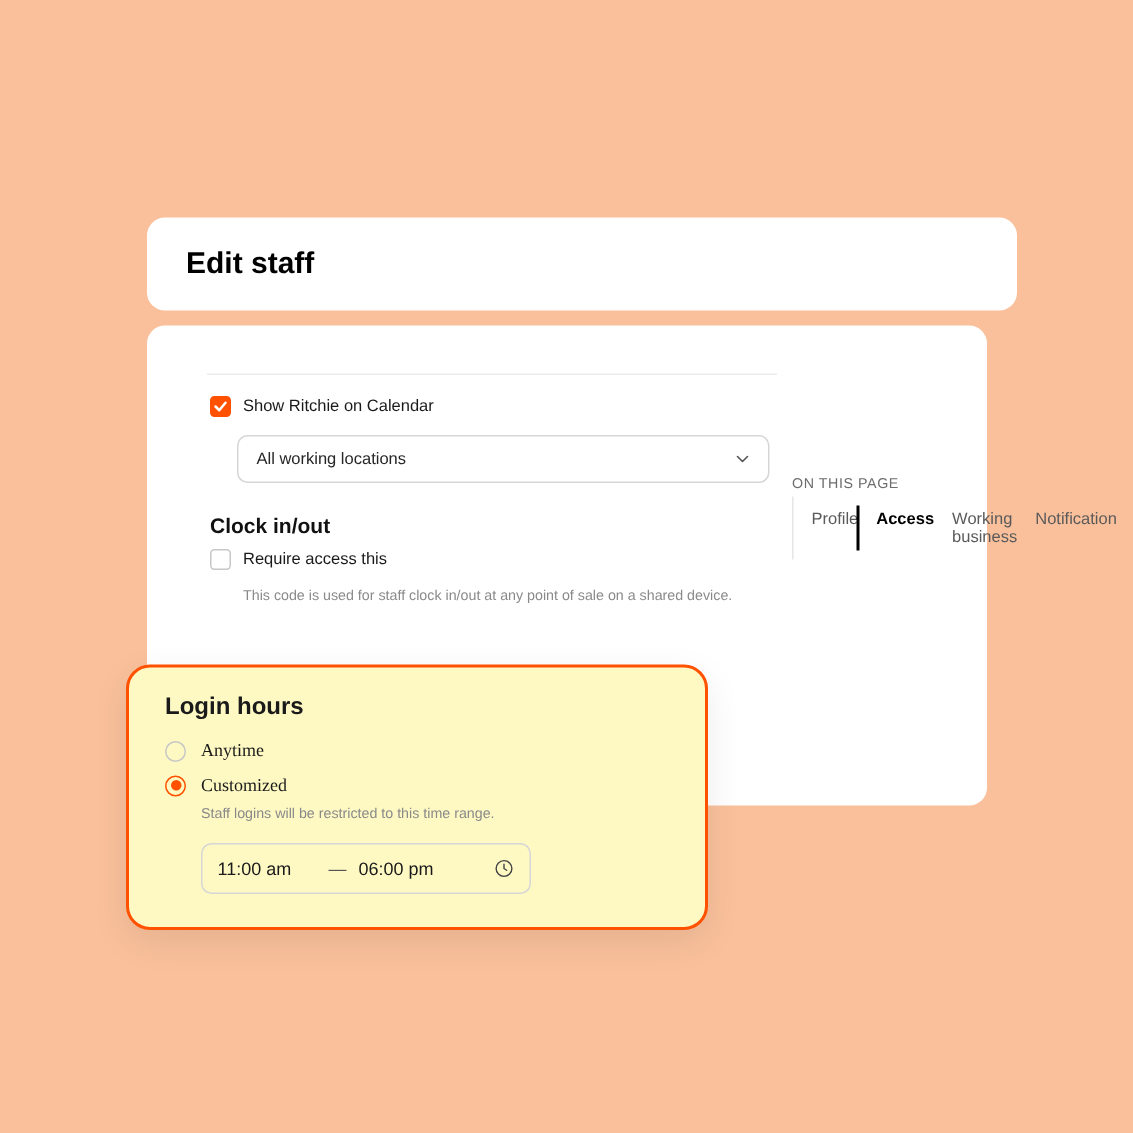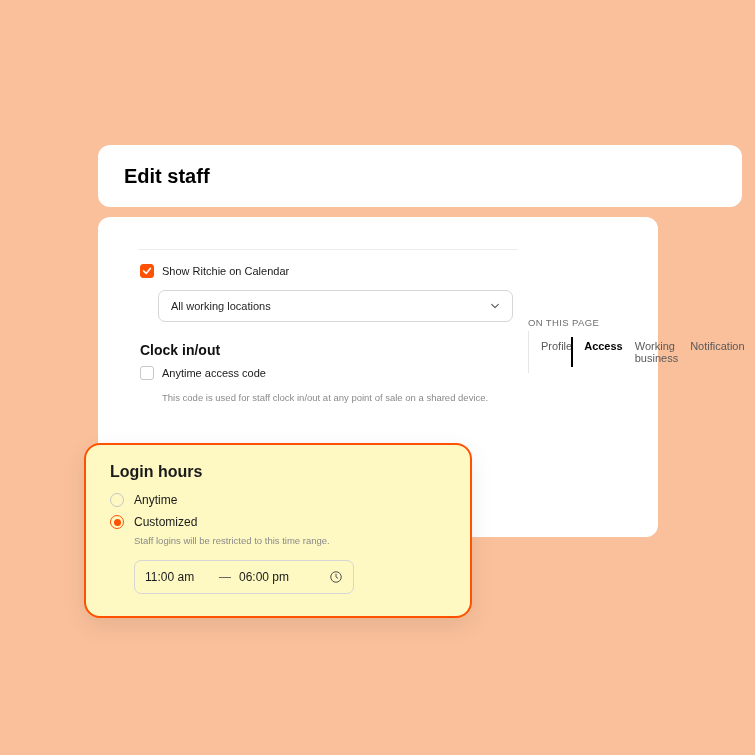--- a/index.html
+++ b/index.html
@@ -13,21 +13,21 @@
   .stage {
     position: absolute;
     inset: 0;
   }
 
   
   .header-card {
     position: absolute;
     left: 98px;
     top: 145px;
-    width: 644px;
+    width: 580px;
     height: 62px;
     background: #fff;
     border-radius: 12px;
     display: flex;
     align-items: center;
     padding-left: 26px;
   }
   .header-title {
     font-size: 20px;
     font-weight: 600;
@@ -160,20 +160,21 @@
     font-weight: 600;
     margin-bottom: 12px;
   }
   .radio-row {
     display: flex;
     align-items: center;
     gap: 10px;
     margin-bottom: 8px;
     font-size: 12px;
     cursor: pointer;
+    font-family: Liberation Serif, serif;
   }
   .radio {
     width: 14px;
     height: 14px;
     border-radius: 50%;
     border: 1.5px solid #c7c7c7;
     display: inline-flex;
     align-items: center;
     justify-content: center;
     flex-shrink: 0;
@@ -237,21 +238,21 @@
     <div class="select">
       <span>All working locations</span>
       <svg class="chev" viewBox="0 0 12 12">
           <path d="M2 4 L6 8 L10 4" stroke="#555" stroke-width="1.3" fill="none" stroke-linecap="round" stroke-linejoin="round"></path>
         </svg>
     </div>
 
     <div class="section-title">Clock in/out</div>
     <div class="show-row">
       <span class="checkbox"></span>
-      <span>Anytime access code</span>
+      <span>Require access this</span>
     </div>
     <div class="help-text">This code is used for staff clock in/out at any point of sale on a shared device.</div>
 
     <div class="onpage">
       <div class="onpage-title">ON THIS PAGE</div>
       <div class="onpage-list">
         <div class="onpage-item">Profile</div>
         <div class="onpage-item active">Access</div>
         <div class="onpage-item">Working business</div>
         <div class="onpage-item">Notification</div>

